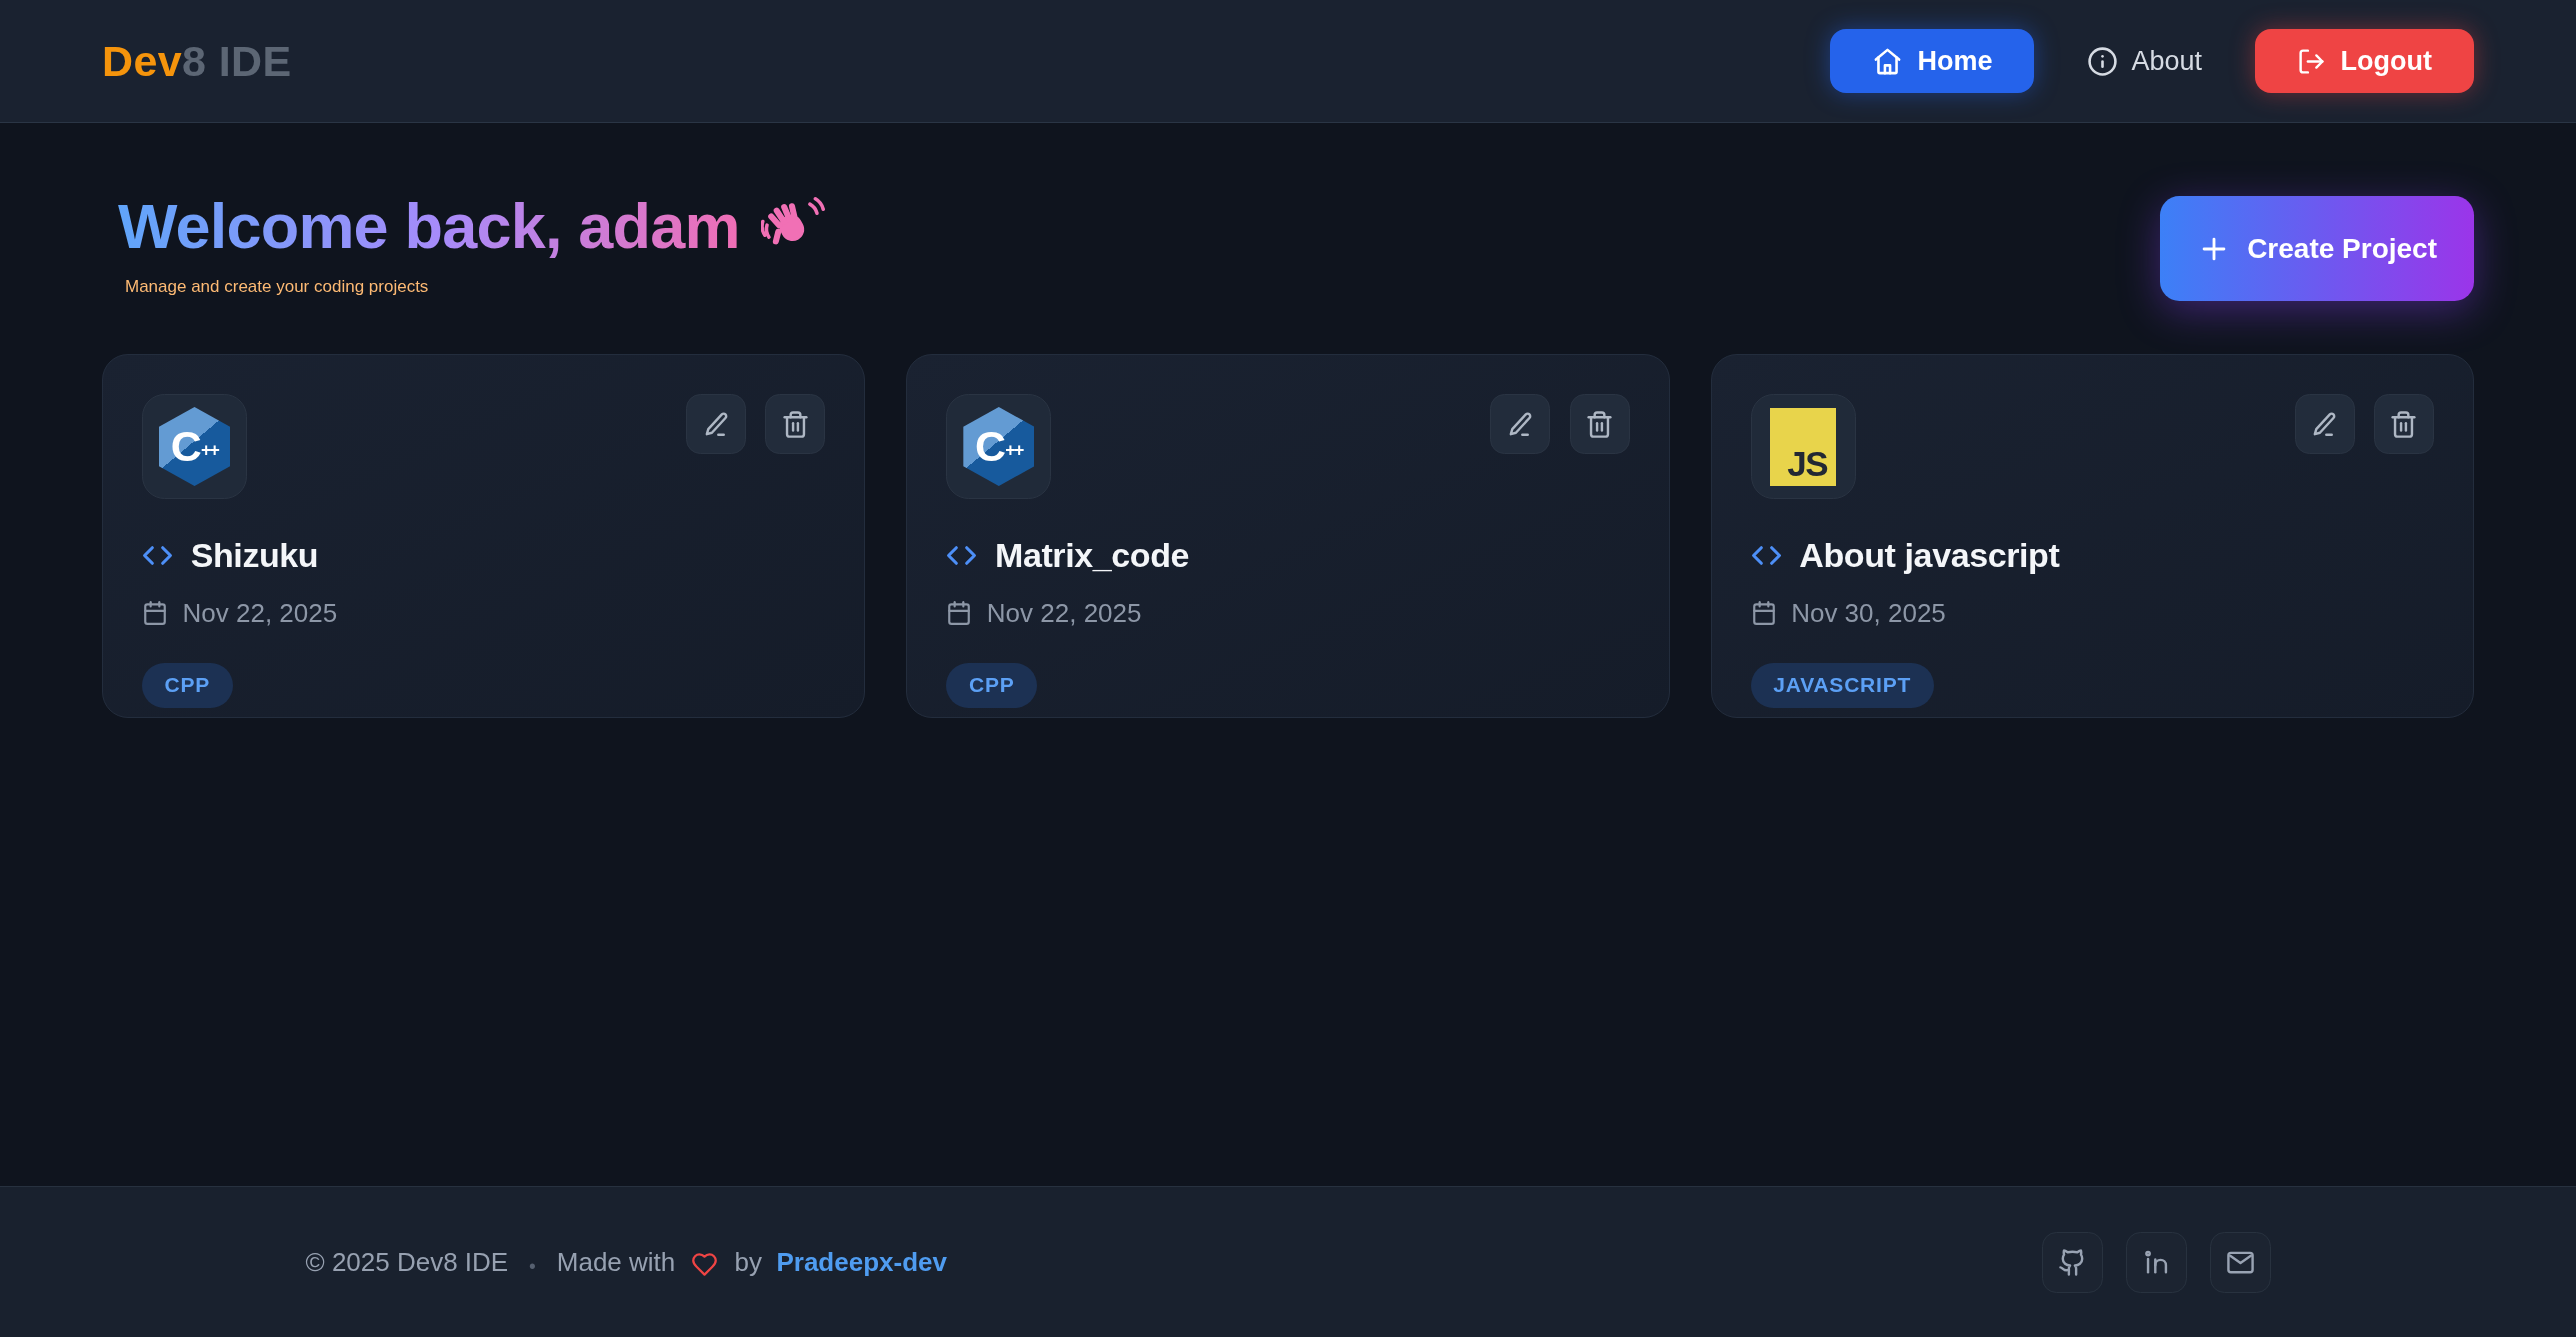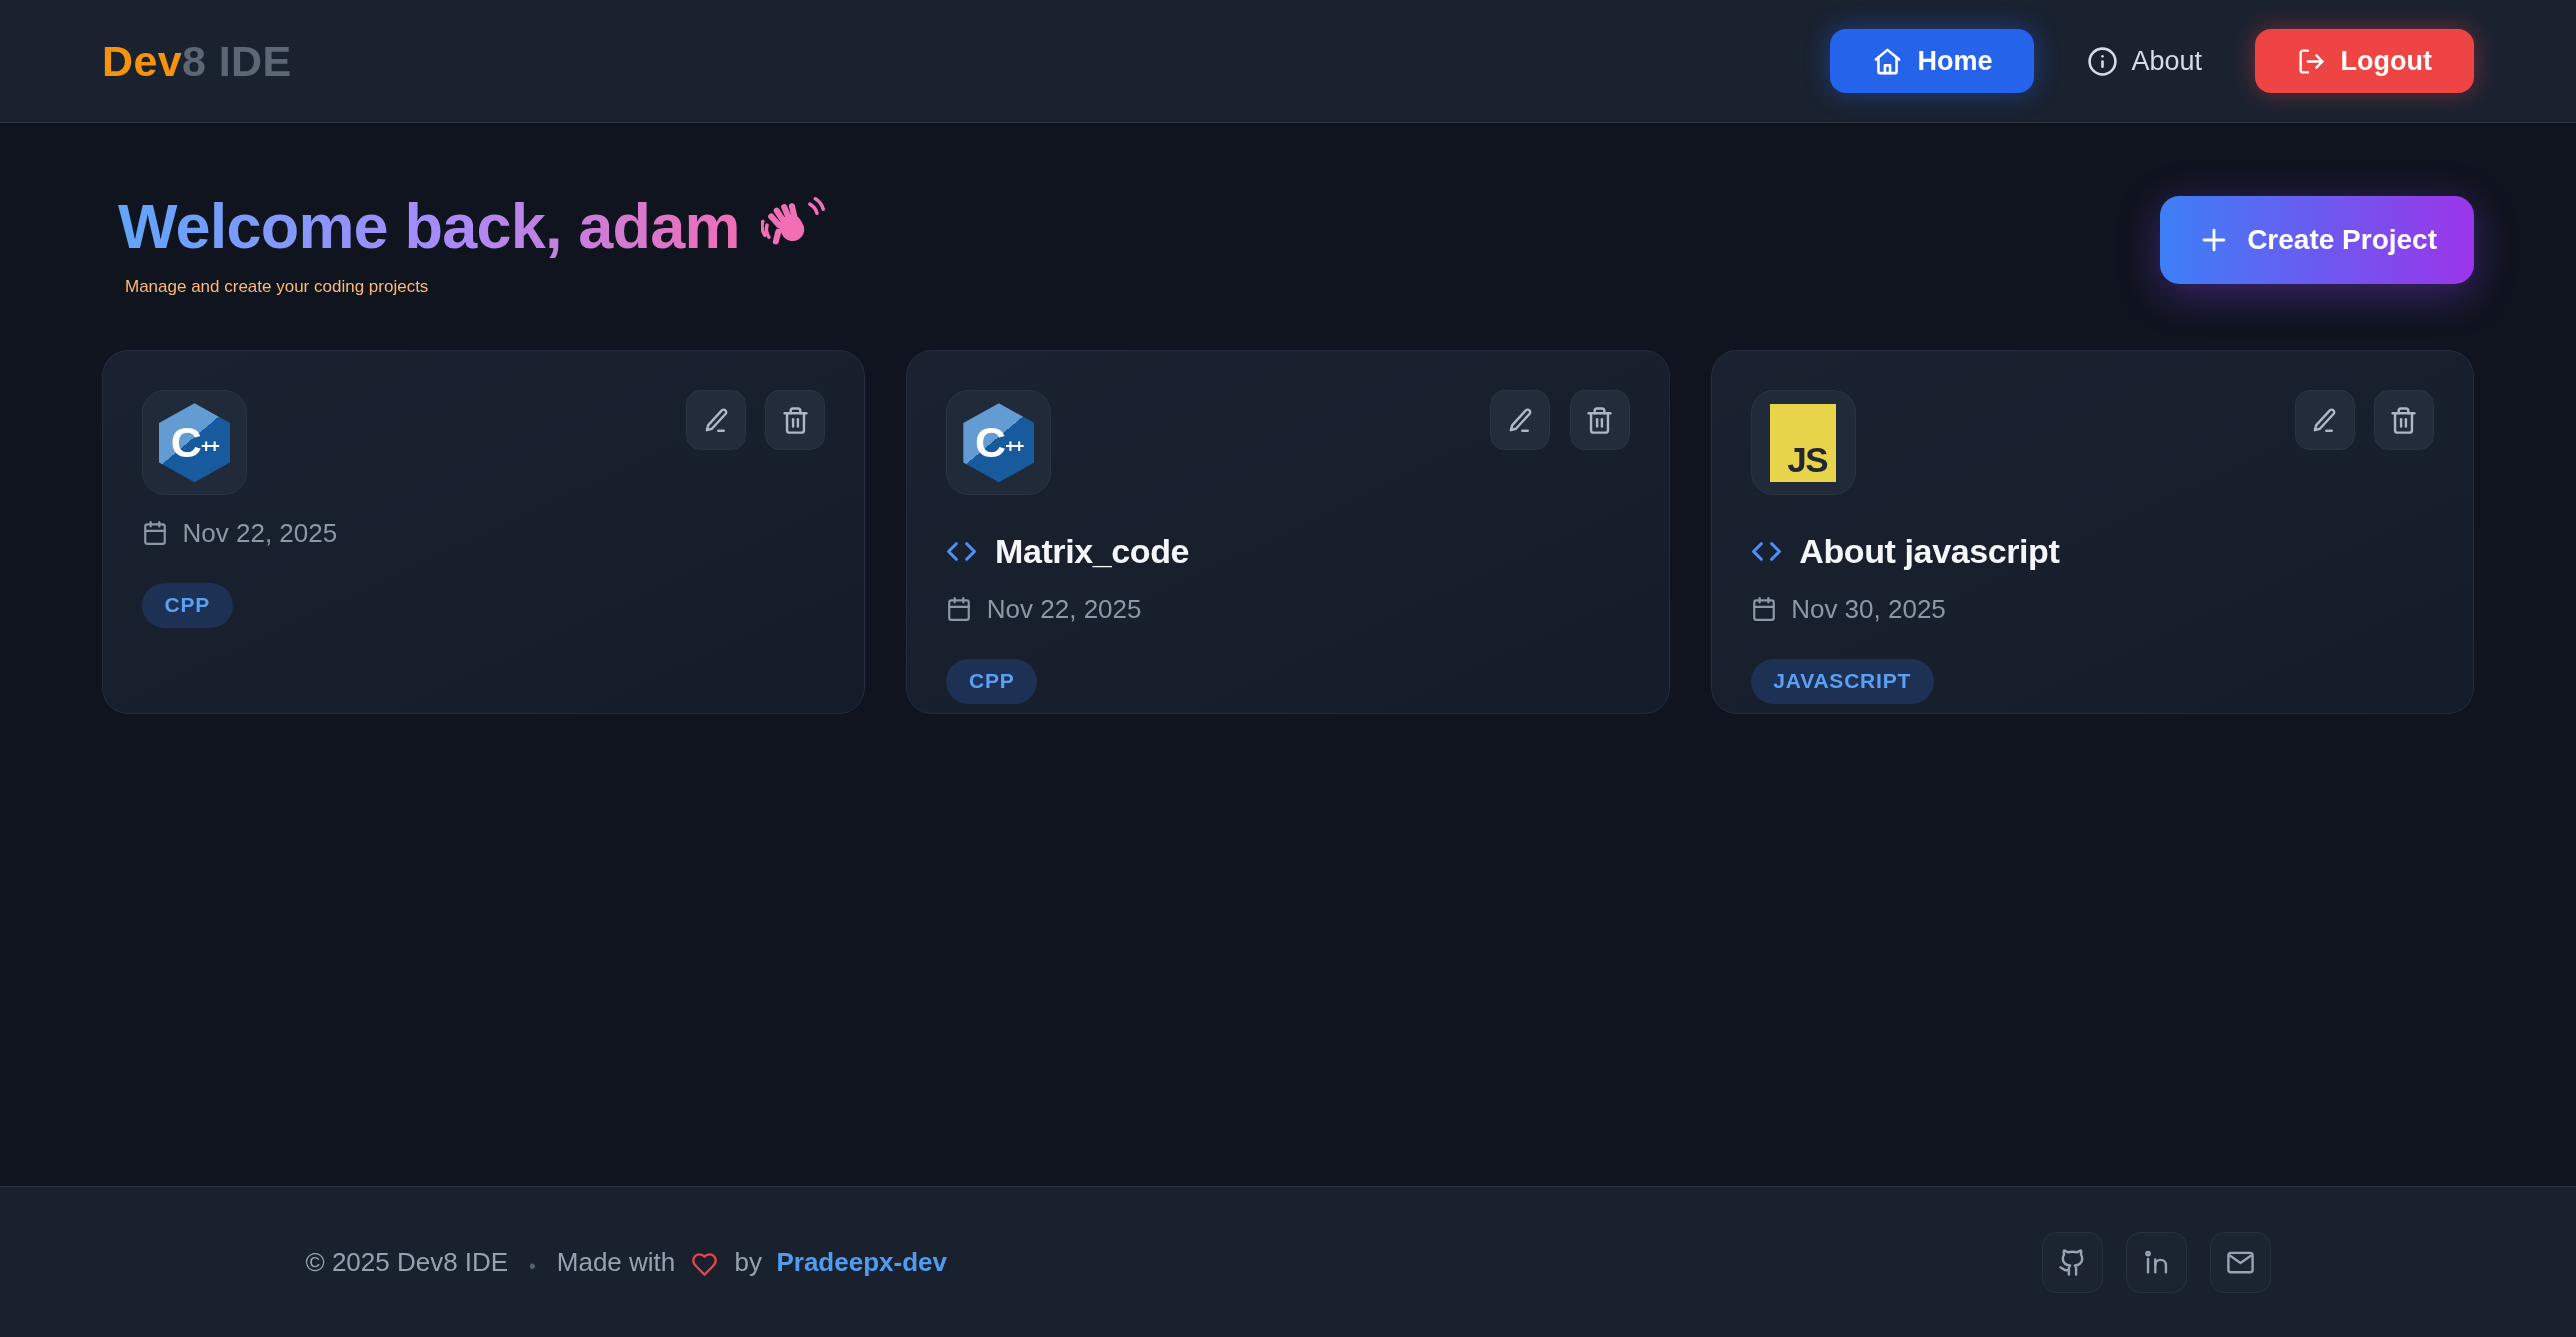--- a/index.html
+++ b/index.html
@@ -48,21 +48,21 @@
   h1 { margin:16px; display:flex; align-items:center; gap:21px; }
   .grad-text {
     font-size:63px; font-weight:800; letter-spacing:-0.8px; line-height:1.1;
     background:linear-gradient(90deg,#60a5fa 0%,#a78bfa 52%,#f06eb5 100%);
     -webkit-background-clip:text; background-clip:text; color:transparent;
   }
   .subtitle { margin-top:16px; font-size:17px; color:#fdba74;margin-left:23px; }
   .btn-create {
     margin-top:20px;
     display:inline-flex; align-items:center; gap:16px;
-    height:88px; padding:0 37px;
+    height:105px; padding:0 37px;
     border:none; border-radius:19.3px; cursor:pointer;
     font-family:"Liberation Sans", sans-serif;
     font-size:28px; font-weight:700; color:#fff;
     background:linear-gradient(90deg,#3c80f7 0%,#9b35e9 100%);
     box-shadow:0 9.7px 40px rgba(130,60,235,.40);
   }
 
   
   .grid { margin-top:53px; display:grid; grid-template-columns:repeat(3,1fr); gap:41px; }
   .card {
@@ -237,20 +237,29 @@
                   <path d="M3 6h18"></path>
                   <path d="M19 6v14a2 2 0 0 1-2 2H7a2 2 0 0 1-2-2V6"></path>
                   <path d="M8 6V4a2 2 0 0 1 2-2h4a2 2 0 0 1 2 2v2"></path>
                   <path d="M10 11v6"></path>
                   <path d="M14 11v6"></path>
                 </svg>
             </span>
           </button>
         </div>
       </div>
+      <div class="title-row">
+        <span class="code-ic">
+          <svg width="31" height="31" viewBox="0 0 24 24" fill="none" stroke="currentColor" stroke-width="2.4" stroke-linecap="round" stroke-linejoin="round">
+              <path d="m16 18 6-6-6-6"></path>
+              <path d="m8 6-6 6 6 6"></path>
+            </svg>
+        </span>
+        <h3 class="project-name">Shizuku</h3>
+      </div>
       <div class="date-row">
         <span>
           <svg width="26" height="26" viewBox="0 0 24 24" fill="none" stroke="currentColor" stroke-width="2" stroke-linecap="round" stroke-linejoin="round">
               <path d="M8 2v4"></path>
               <path d="M16 2v4"></path>
               <rect x="3" y="4" width="18" height="18" rx="2"></rect>
               <path d="M3 10h18"></path>
             </svg>
         </span>
         <span>Nov 22, 2025</span>

